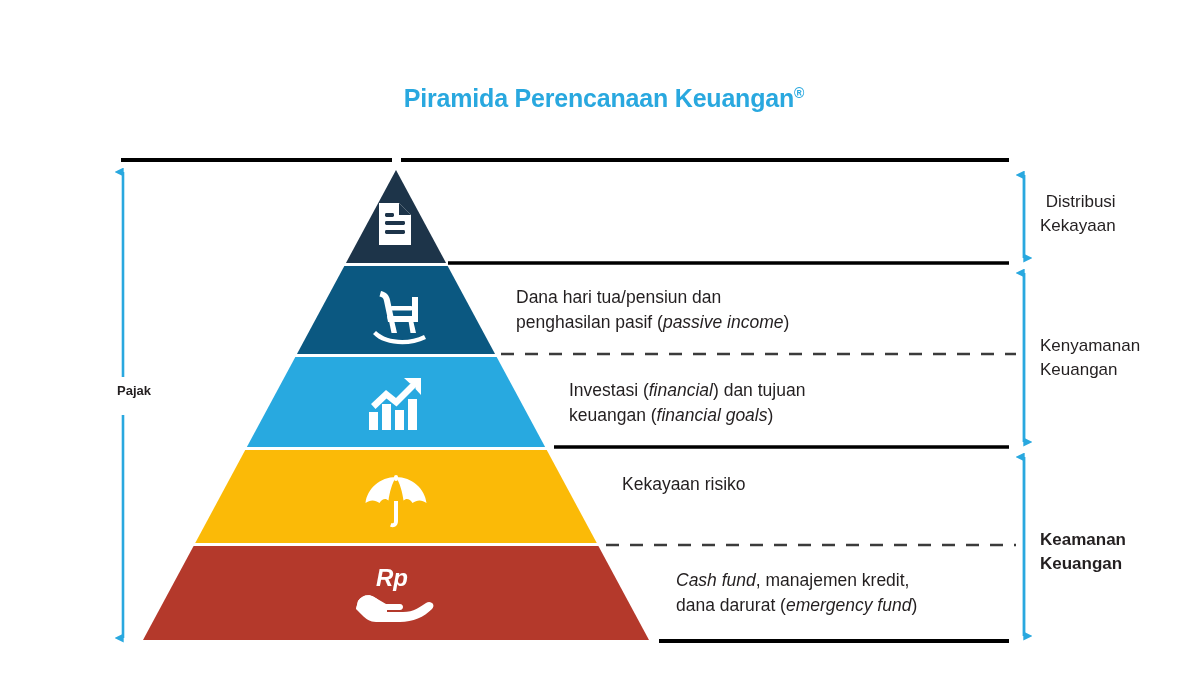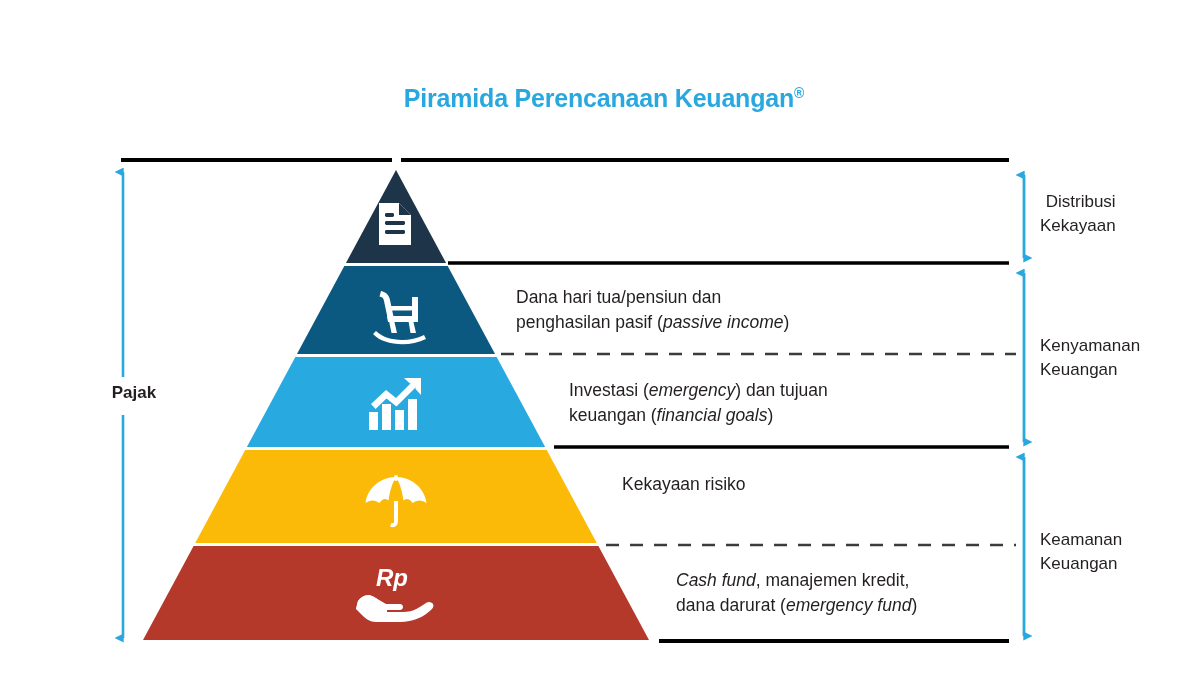--- a/index.html
+++ b/index.html
@@ -70,21 +70,21 @@
     white-space: nowrap;
   }
 
   
   #pajak-label {
     position: absolute;
     left: 60px;
     top: 383px;
     width: 140px;
     text-align: center;
-    font-size: 17px;
+    font-size: 13px;
     font-weight: bold;
     color: #231f20;
   }
 </style>
 </head>
 <body>
 
 <div id="stage">
 
   <div id="title">
@@ -189,21 +189,21 @@
 
   <div class="tier-text" style="left:456px; top:194px;">
   </div>
 
   <div class="tier-text" style="left:512px; top:285px;">
     <div><span>Dana hari tua/pensiun dan</span><i></i><span></span></div>
     <div><span>penghasilan pasif (</span><i>passive income</i><span>)</span></div>
   </div>
 
   <div class="tier-text" style="left:565px; top:378px;">
-    <div><span>Investasi (</span><i>emergency</i><span>) dan tujuan</span></div>
+    <div><span>Investasi (</span><i>financial</i><span>) dan tujuan</span></div>
     <div><span>keuangan (</span><i>financial goals</i><span>)</span></div>
   </div>
 
   <div class="tier-text" style="left:618px; top:472px;">
     <div><span>Kekayaan risiko</span><i></i><span></span></div>
   </div>
 
   <div class="tier-text" style="left:672px; top:568px;">
     <div><span></span><i>Cash fund</i><span>, manajemen kredit,</span></div>
     <div><span>dana darurat (</span><i>emergency fund</i><span>)</span></div>
@@ -212,20 +212,20 @@
   <div class="cat-label" style="top:190px;text-align:right;">
     <div>Distribusi</div>
     <div>Kekayaan</div>
   </div>
 
   <div class="cat-label" style="top:334px;">
     <div>Kenyamanan</div>
     <div>Keuangan</div>
   </div>
 
-  <div class="cat-label" style="top:528px;">
+  <div class="cat-label" style="top:528px;font-weight:bold;">
     <div>Keamanan</div>
     <div>Keuangan</div>
   </div>
 
   <div id="pajak-label">Pajak</div>
 
 </div>
 
 </body></html>

